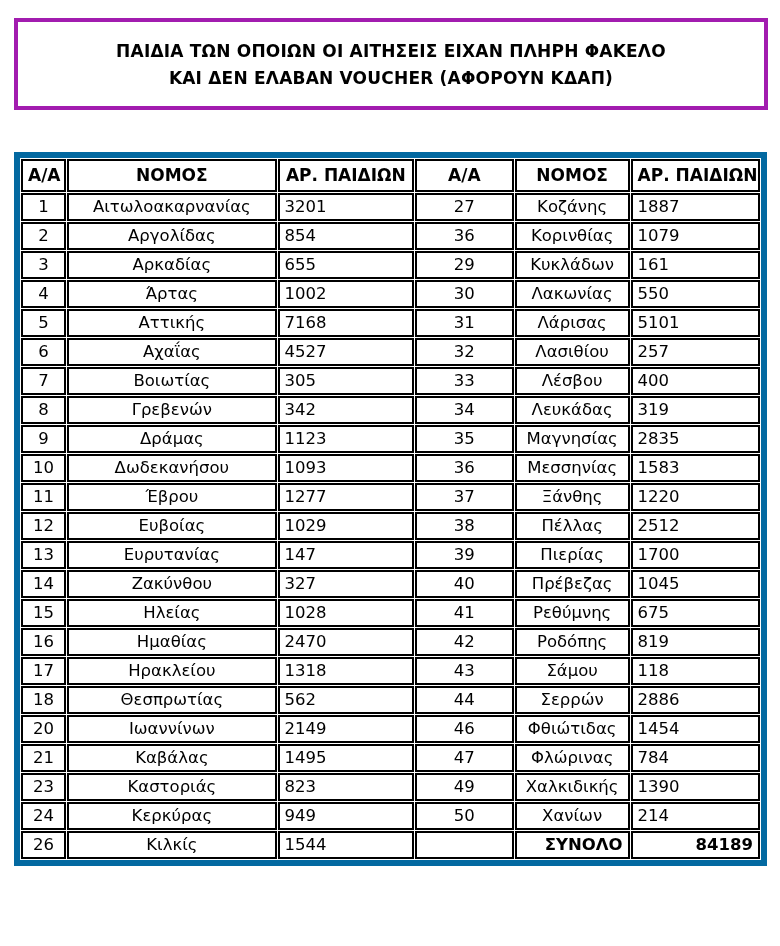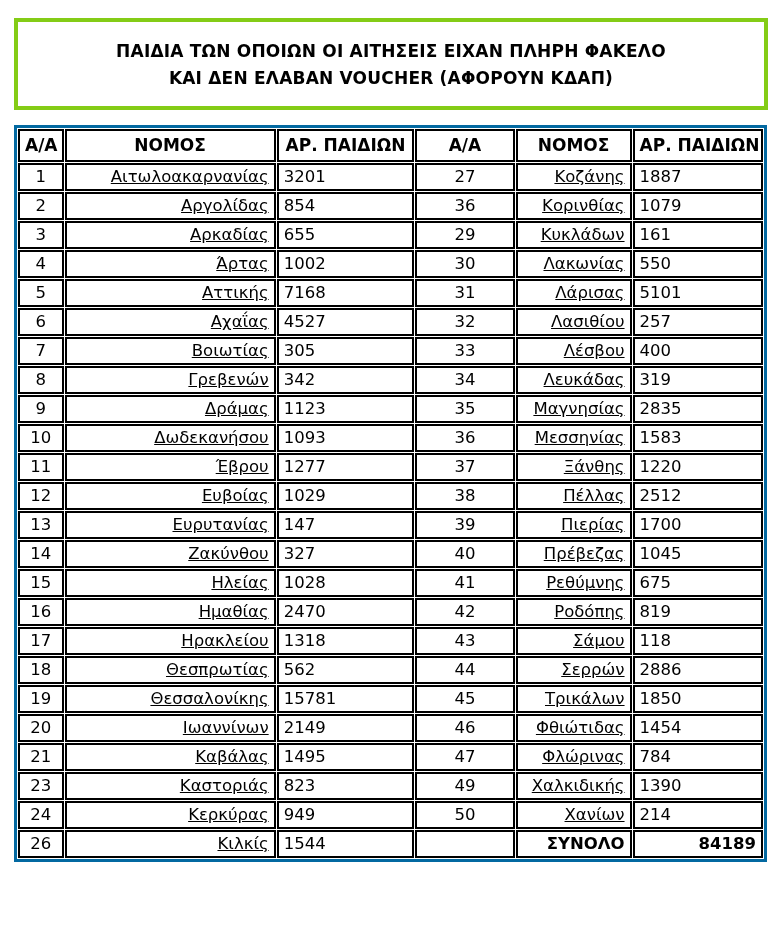--- a/index.html
+++ b/index.html
@@ -12,35 +12,35 @@
   .page {
     width: 780px;
     height: 946px;
     box-sizing: border-box;
     padding: 18px 13px 0 14px;
     background: #ffffff;
   }
   .title-box {
     box-sizing: border-box;
     width: 754px;
-    border: 4px solid #84cc16;
+    border: 4px solid #a21caf;
     padding: 16px 8px 14px 8px;
     text-align: center;
   }
   .title-line {
     font-weight: bold;
     font-size: 17px;
     line-height: 1.6;
     letter-spacing: 0.2px;
   }
   .data-table {
-    margin-top: 15px;
+    margin-top: 42px;
     border-collapse: separate;
     border-spacing: 1px;
-    border: 3px solid #0369a1;
+    border: 6px solid #0369a1;
     table-layout: fixed;
     width: 753px;
     background: #ffffff;
   }
   .data-table th,
   .data-table td {
     box-sizing: content-box;
     border: 2px solid #000000;
     font-size: 16.5px;
     padding: 2px 5px;
@@ -51,21 +51,21 @@
     background: #ffffff;
   }
   .data-table th {
     font-weight: bold;
     text-align: center;
     height: 25px;
     line-height: 25px;
     font-size: 17px;
   }
   td.aa   { text-align: center; }
-  td.name { text-align: right; text-decoration: underline; }
+  td.name { text-align: center; }
   td.num  { }
   td.total-label { text-align: right; font-weight: bold; }
   td.total-value { text-align: right; font-weight: bold; }
 </style>
 </head>
 <body>
 
 <div class="page">
 
   <div class="title-box">
@@ -231,28 +231,20 @@
         </tr>
         <tr>
           <td class="aa">18</td>
           <td class="name">Θεσπρωτίας</td>
           <td class="num">562</td>
           <td class="aa">44</td>
           <td class="name">Σερρών</td>
           <td class="num">2886</td>
         </tr>
         <tr>
-          <td class="aa">19</td>
-          <td class="name">Θεσσαλονίκης</td>
-          <td class="num">15781</td>
-          <td class="aa">45</td>
-          <td class="name">Τρικάλων</td>
-          <td class="num">1850</td>
-        </tr>
-        <tr>
           <td class="aa">20</td>
           <td class="name">Ιωαννίνων</td>
           <td class="num">2149</td>
           <td class="aa">46</td>
           <td class="name">Φθιώτιδας</td>
           <td class="num">1454</td>
         </tr>
         <tr>
           <td class="aa">21</td>
           <td class="name">Καβάλας</td>

